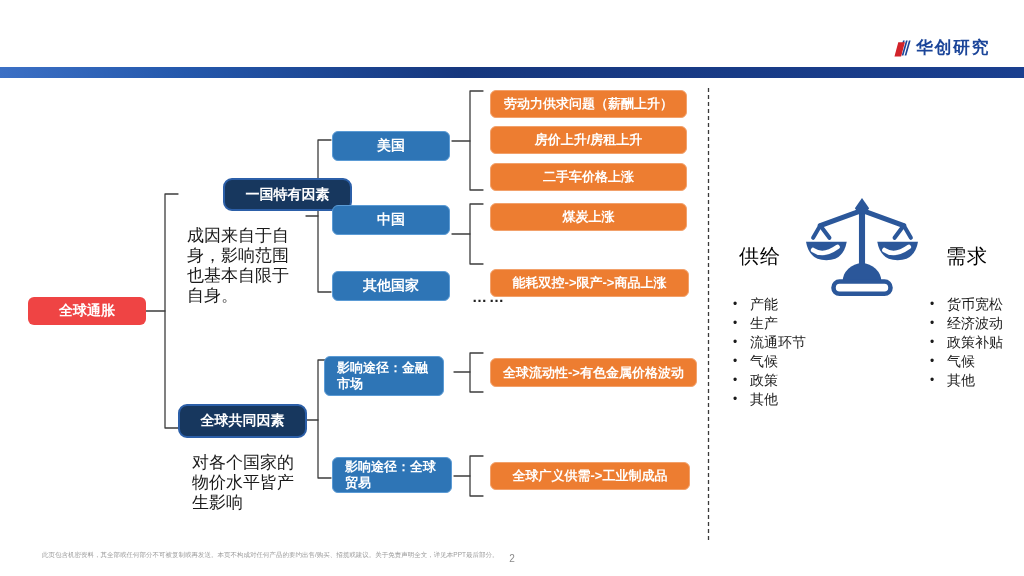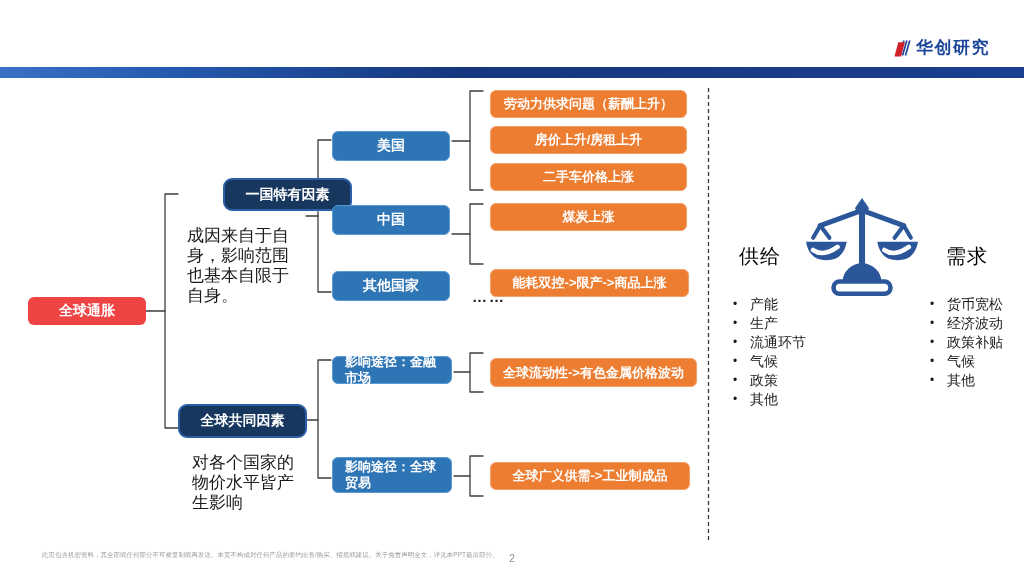--- a/index.html
+++ b/index.html
@@ -108,21 +108,21 @@
   <div class="box blue" style="left:332px;top:205px;width:118px;height:30px;">中国</div>
   <div class="box blue" style="left:332px;top:271px;width:118px;height:30px;">其他国家</div>
   <div class="dots" style="left:472px;top:288px;">……</div>
 
   <div class="box orange" style="left:490px;top:90px;width:197px;height:28px;">劳动力供求问题（薪酬上升）</div>
   <div class="box orange" style="left:490px;top:163px;width:197px;height:28px;">二手车价格上涨</div>
   <div class="box orange" style="left:490px;top:126px;width:197px;height:28px;">房价上升/房租上升</div>
   <div class="box orange" style="left:490px;top:203px;width:197px;height:28px;">煤炭上涨</div>
   <div class="box orange" style="left:490px;top:237px;width:199px;height:28px;margin-top:32px;">能耗双控-&gt;限产-&gt;商品上涨</div>
 
-  <div class="box blue two-line" style="left:332px;top:356px;width:120px;height:28px;">影响途径：金融市场</div>
+  <div class="box blue two-line" style="left:324px;top:356px;width:120px;height:40px;">影响途径：金融市场</div>
   <div class="box orange" style="left:490px;top:358px;width:207px;height:29px;">全球流动性-&gt;有色金属价格波动</div>
 
   <div class="box blue two-line" style="left:332px;top:457px;width:120px;height:36px;">影响途径：全球贸易</div>
   <div class="box orange" style="left:490px;top:462px;width:200px;height:28px;">全球广义供需-&gt;工业制成品</div>
 
   <svg class="overlay" style="left:806px;top:197px;" width="112" height="104" viewBox="0 0 110 100">
     <g fill="#2B579A" stroke="#2B579A">
       <polygon points="55,0 62,10 55,20 48,10" stroke="none"></polygon>
       <rect x="52" y="10" width="6" height="60" stroke="none"></rect>
       <path d="M55,12 L14,27" fill="none" stroke-width="5" stroke-linecap="round"></path>

